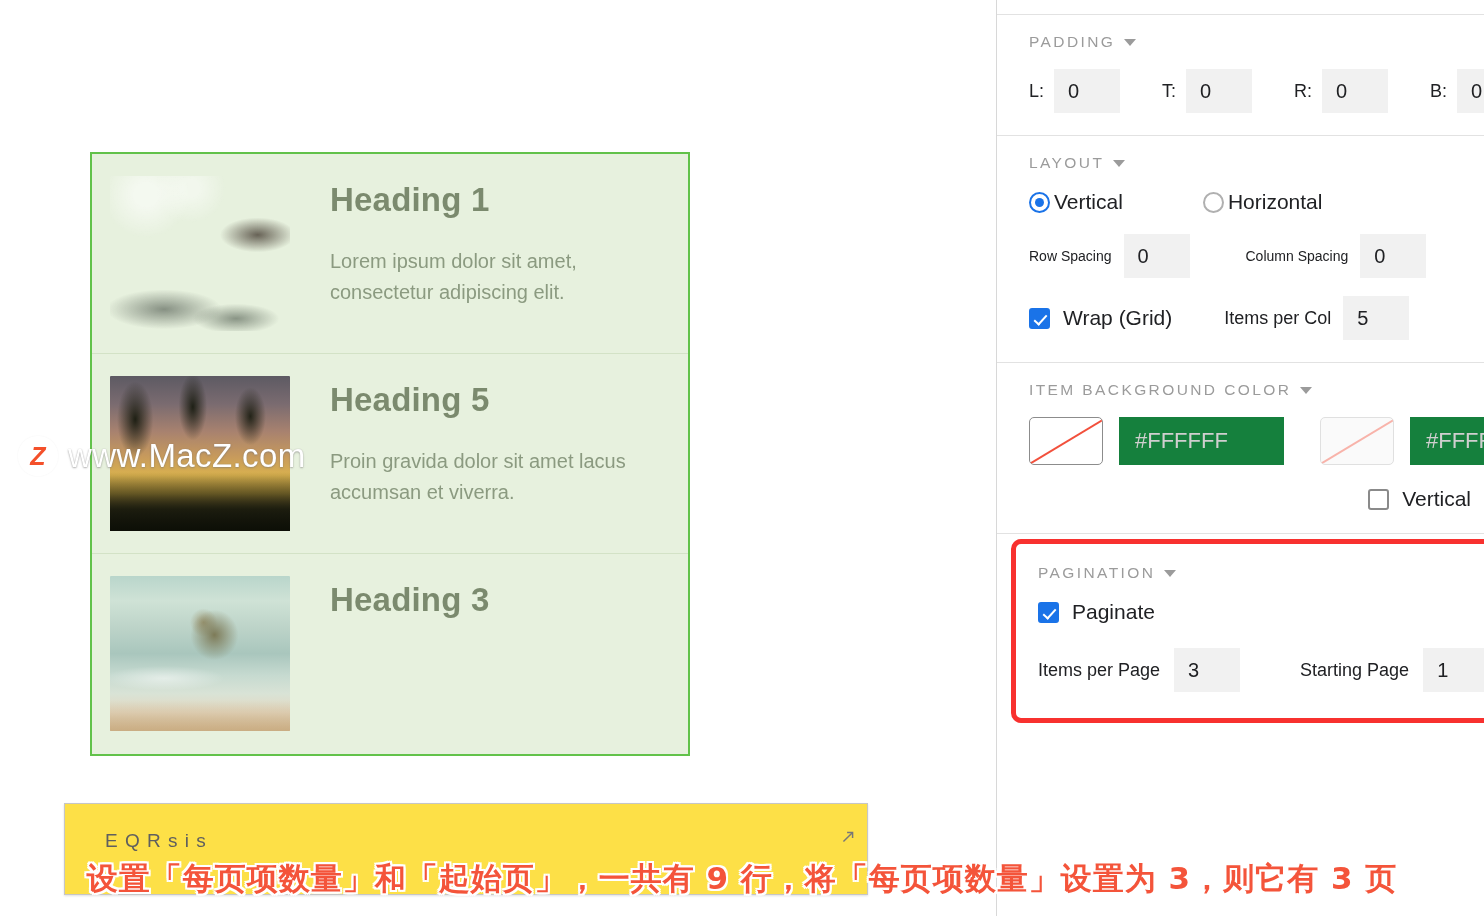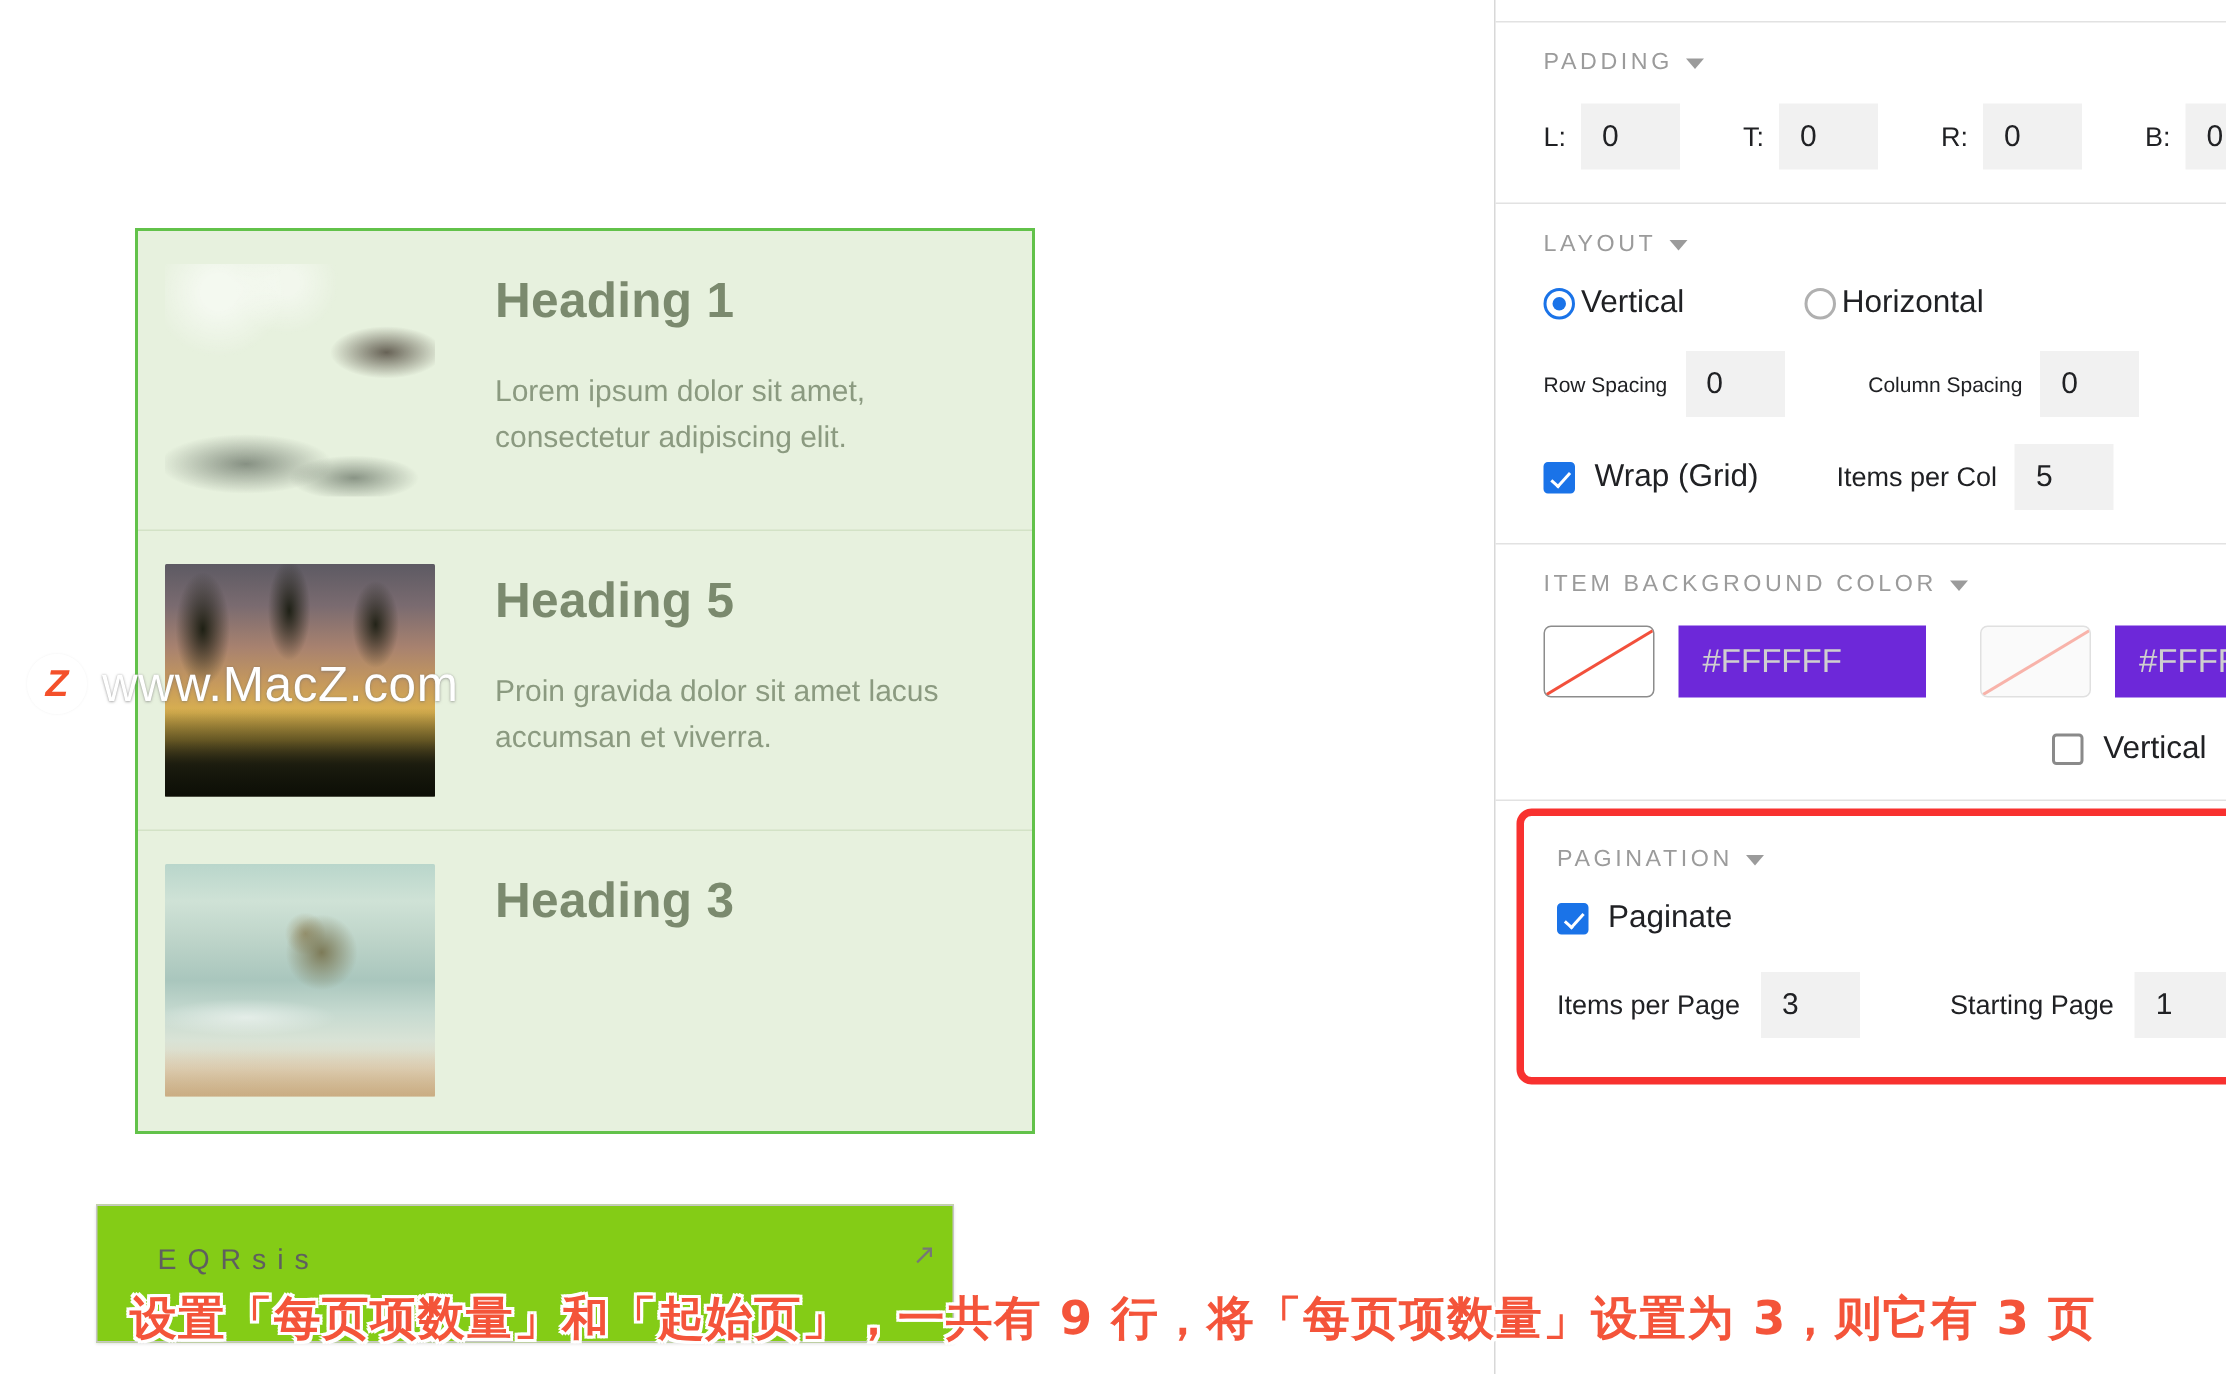--- a/index.html
+++ b/index.html
@@ -133,23 +133,23 @@
     line-height: 1.55;
     margin-top: 28px;
     max-width: 330px;
   }
 
   
   #bottom-widget {
     position: absolute;
     left: 64px;
     top: 803px;
-    width: 572px;
+    width: 804px;
     height: 92px;
-    background: #84cc16;
+    background: #fde047;
     border: 1px solid #c6c6c6;
     box-sizing: border-box;
     box-shadow: 0 1px 2px rgba(0,0,0,.12);
     overflow: hidden;
   }
   #bottom-widget .ghost-text {
     position: absolute;
     left: 40px;
     top: 26px;
     font-size: 19px;
@@ -330,21 +330,21 @@
   .swatch .slash {
     position: absolute;
     left: -14%; top: 50%;
     width: 128%; height: 2px;
     transform: rotate(-31deg);
     transform-origin: center;
   }
   .swatch.active .slash { background: #f2503c; }
   .swatch.muted  .slash { background: #f8b3aa; }
   .hex-input {
-    background: #6d28d9;
+    background: #15803d;
     height: 48px;
     line-height: 48px;
     width: 165px;
     font-size: 22px;
     color: #cfcfcf;
     padding: 0 16px;
     box-sizing: border-box;
     margin-left: 16px;
   }
   .swatch-row .swatch-pair + .swatch-pair { margin-left: 36px; }

